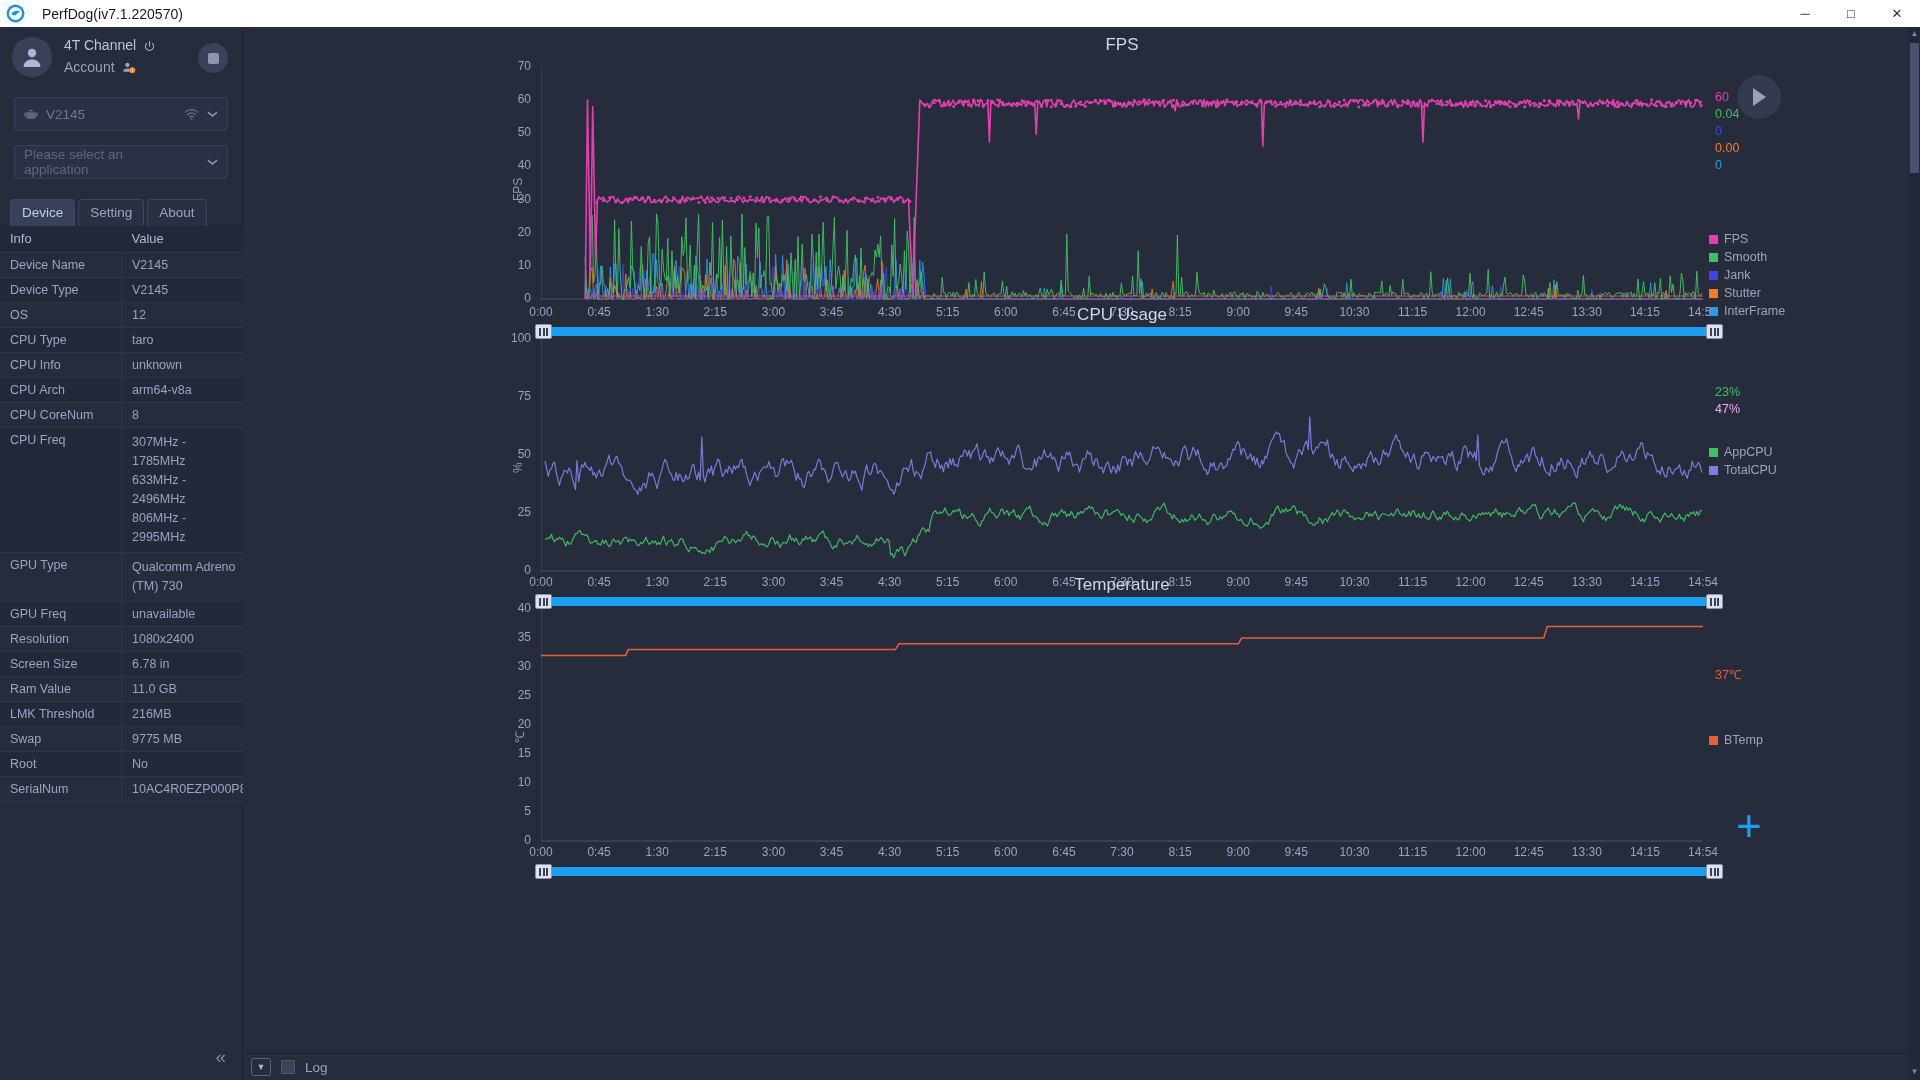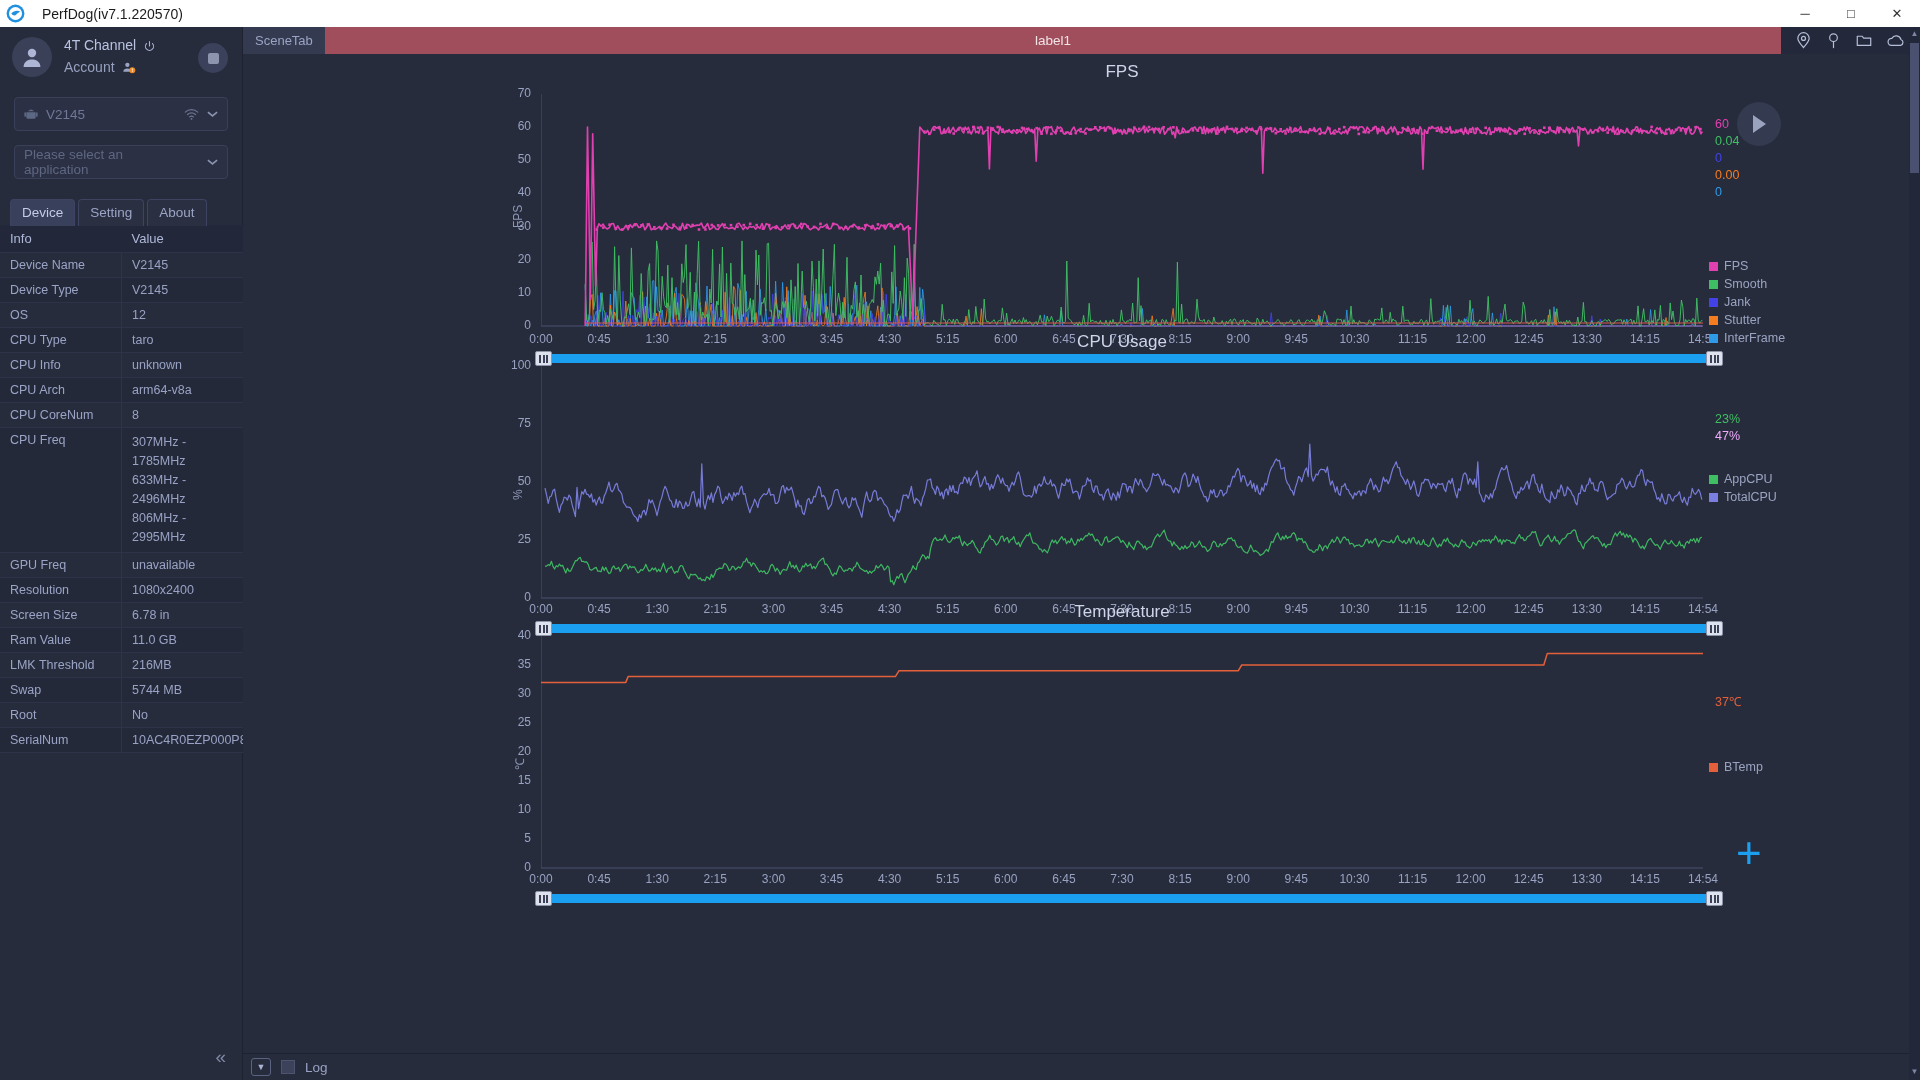--- a/index.html
+++ b/index.html
@@ -270,20 +270,25 @@
             <td class="k">CPU CoreNum</td>
             <td class="v">8</td>
           </tr>
           <tr>
             <td class="k">CPU Freq</td>
             <td class="v multi">307MHz - 1785MHz
 633MHz - 2496MHz
 806MHz - 2995MHz</td>
           </tr>
           <tr>
+            <td class="k">GPU Type</td>
+            <td class="v multi">Qualcomm Adreno
+(TM) 730</td>
+          </tr>
+          <tr>
             <td class="k">GPU Freq</td>
             <td class="v">unavailable</td>
           </tr>
           <tr>
             <td class="k">Resolution</td>
             <td class="v">1080x2400</td>
           </tr>
           <tr>
             <td class="k">Screen Size</td>
             <td class="v">6.78 in</td>
@@ -291,58 +296,38 @@
           <tr>
             <td class="k">Ram Value</td>
             <td class="v">11.0 GB</td>
           </tr>
           <tr>
             <td class="k">LMK Threshold</td>
             <td class="v">216MB</td>
           </tr>
           <tr>
             <td class="k">Swap</td>
-            <td class="v">5744 MB</td>
+            <td class="v">9775 MB</td>
           </tr>
           <tr>
             <td class="k">Root</td>
             <td class="v">No</td>
           </tr>
           <tr>
             <td class="k">SerialNum</td>
             <td class="v">10AC4R0EZP000P8</td>
           </tr>
         </tbody>
     </table>
 
     <div class="collapse">«</div>
   </div>
 
   <div id="main">
 
-    <div id="tabbar">
-      <div class="scenetab">SceneTab</div>
-      <div class="labeltab" id="labeltab" style="background: rgb(160, 78, 92);">label1</div>
-      <div class="tbicons">
-        <svg width="17" height="17" viewBox="0 0 24 24">
-          <path d="M12 22c5-6 8-9.3 8-13a8 8 0 0 0-16 0c0 3.7 3 7 8 13z" stroke="#b6bed8" stroke-width="1.7" fill="none"></path>
-          <circle cx="12" cy="9" r="2.8" stroke="#b6bed8" stroke-width="1.7" fill="none"></circle>
-        </svg>
-        <svg width="17" height="17" viewBox="0 0 24 24">
-          <circle cx="12" cy="8" r="5.4" stroke="#b6bed8" stroke-width="1.7" fill="none"></circle>
-          <path d="M12 13.4V22" stroke="#b6bed8" stroke-width="1.7" fill="none" stroke-linecap="round"></path>
-        </svg>
-        <svg width="18" height="17" viewBox="0 0 24 24">
-          <path d="M2.5 19V6h7l2 2.6h10V19z" stroke="#b6bed8" stroke-width="1.7" fill="none" stroke-linejoin="round"></path>
-        </svg>
-        <svg width="20" height="17" viewBox="0 0 26 24">
-          <path d="M6.5 19a5 5 0 0 1 .6-10A7 7 0 0 1 20 10.6a4.4 4.4 0 0 1-.6 8.4z" stroke="#b6bed8" stroke-width="1.7" fill="none" stroke-linejoin="round"></path>
-        </svg>
-      </div>
-    </div>
 
     <div id="charts">
         <div class="chart">
           <div class="ctitle" style="position: absolute; top: 8px; left: 298px; width: 1162px;">FPS</div>
           <div class="ylabel" style="left: 268px; top: 174px;">FPS</div>
           <div class="ytick" style="left: 258px; top: 264px;">0</div>
           <div class="ytick" style="left: 258px; top: 230.857px;">10</div>
           <div class="ytick" style="left: 258px; top: 197.714px;">20</div>
           <div class="ytick" style="left: 258px; top: 164.571px;">30</div>
           <div class="ytick" style="left: 258px; top: 131.429px;">40</div>

